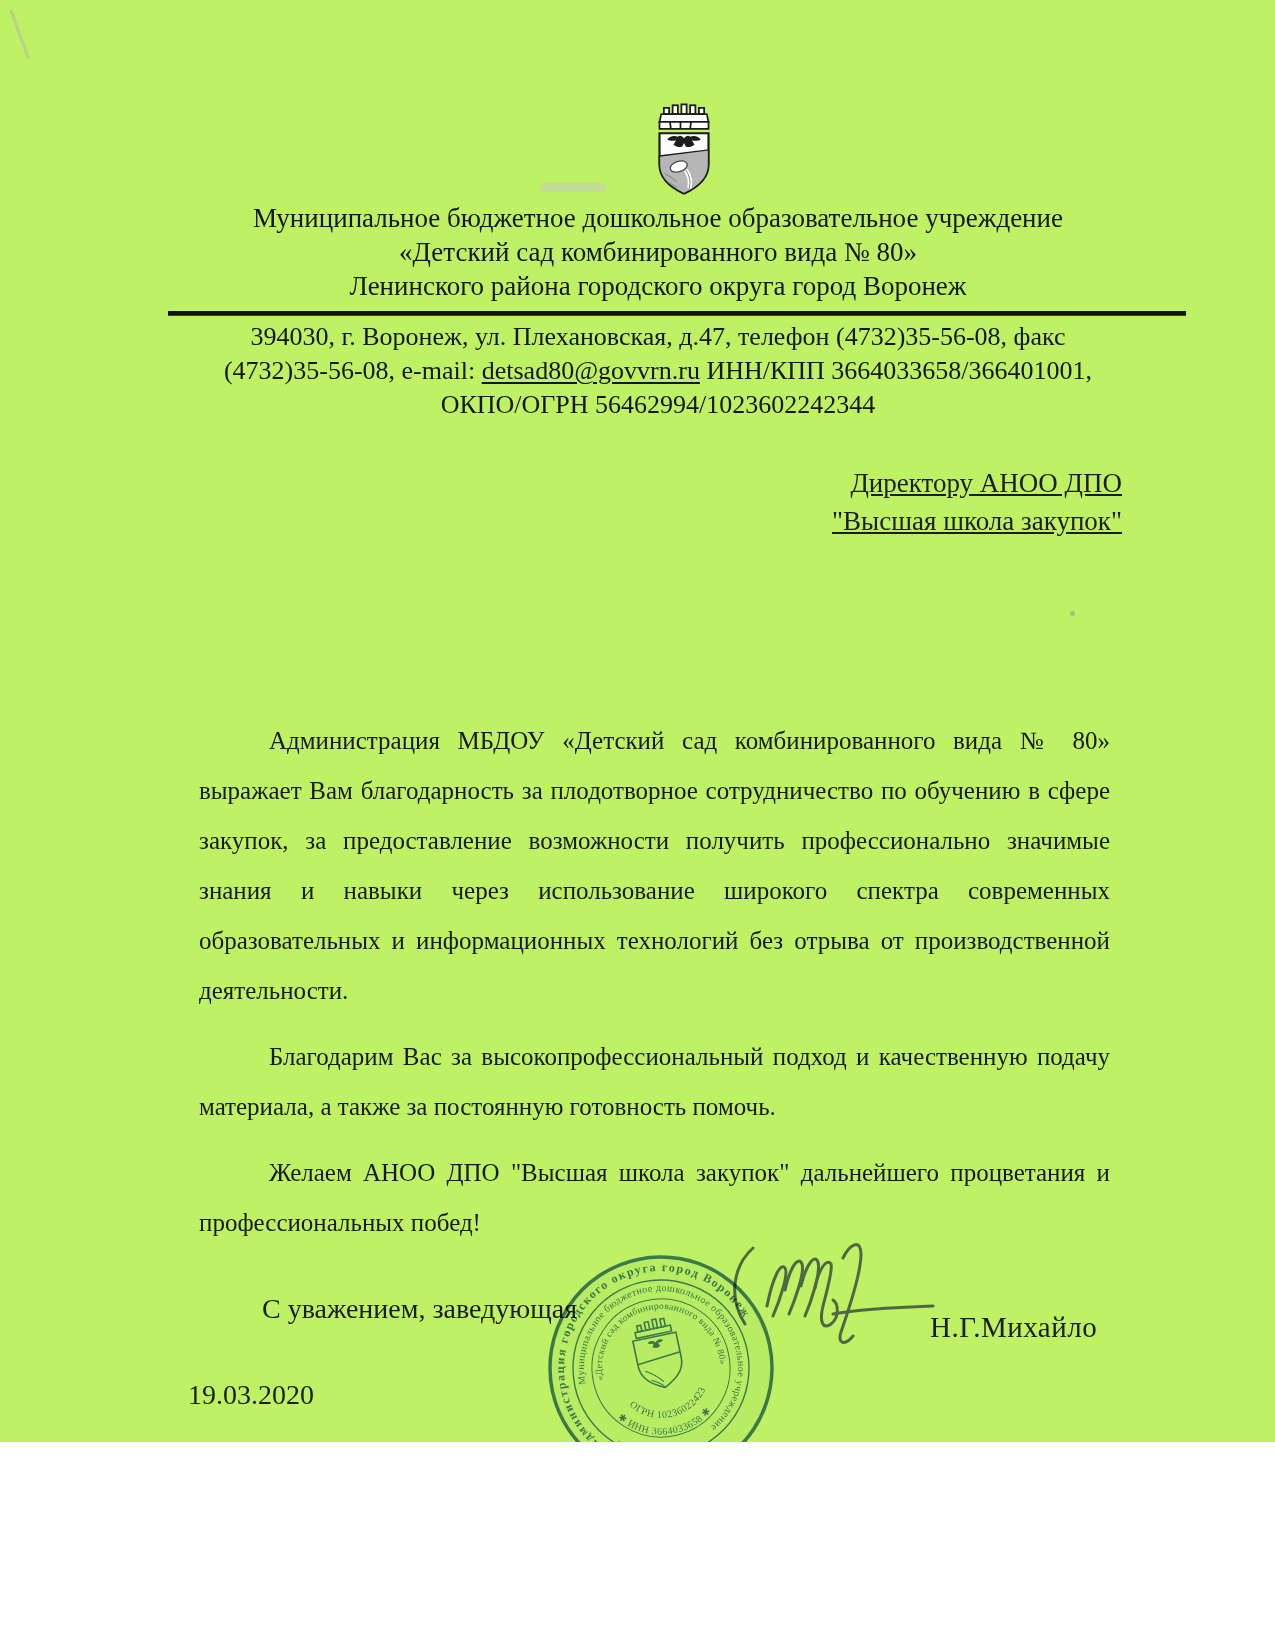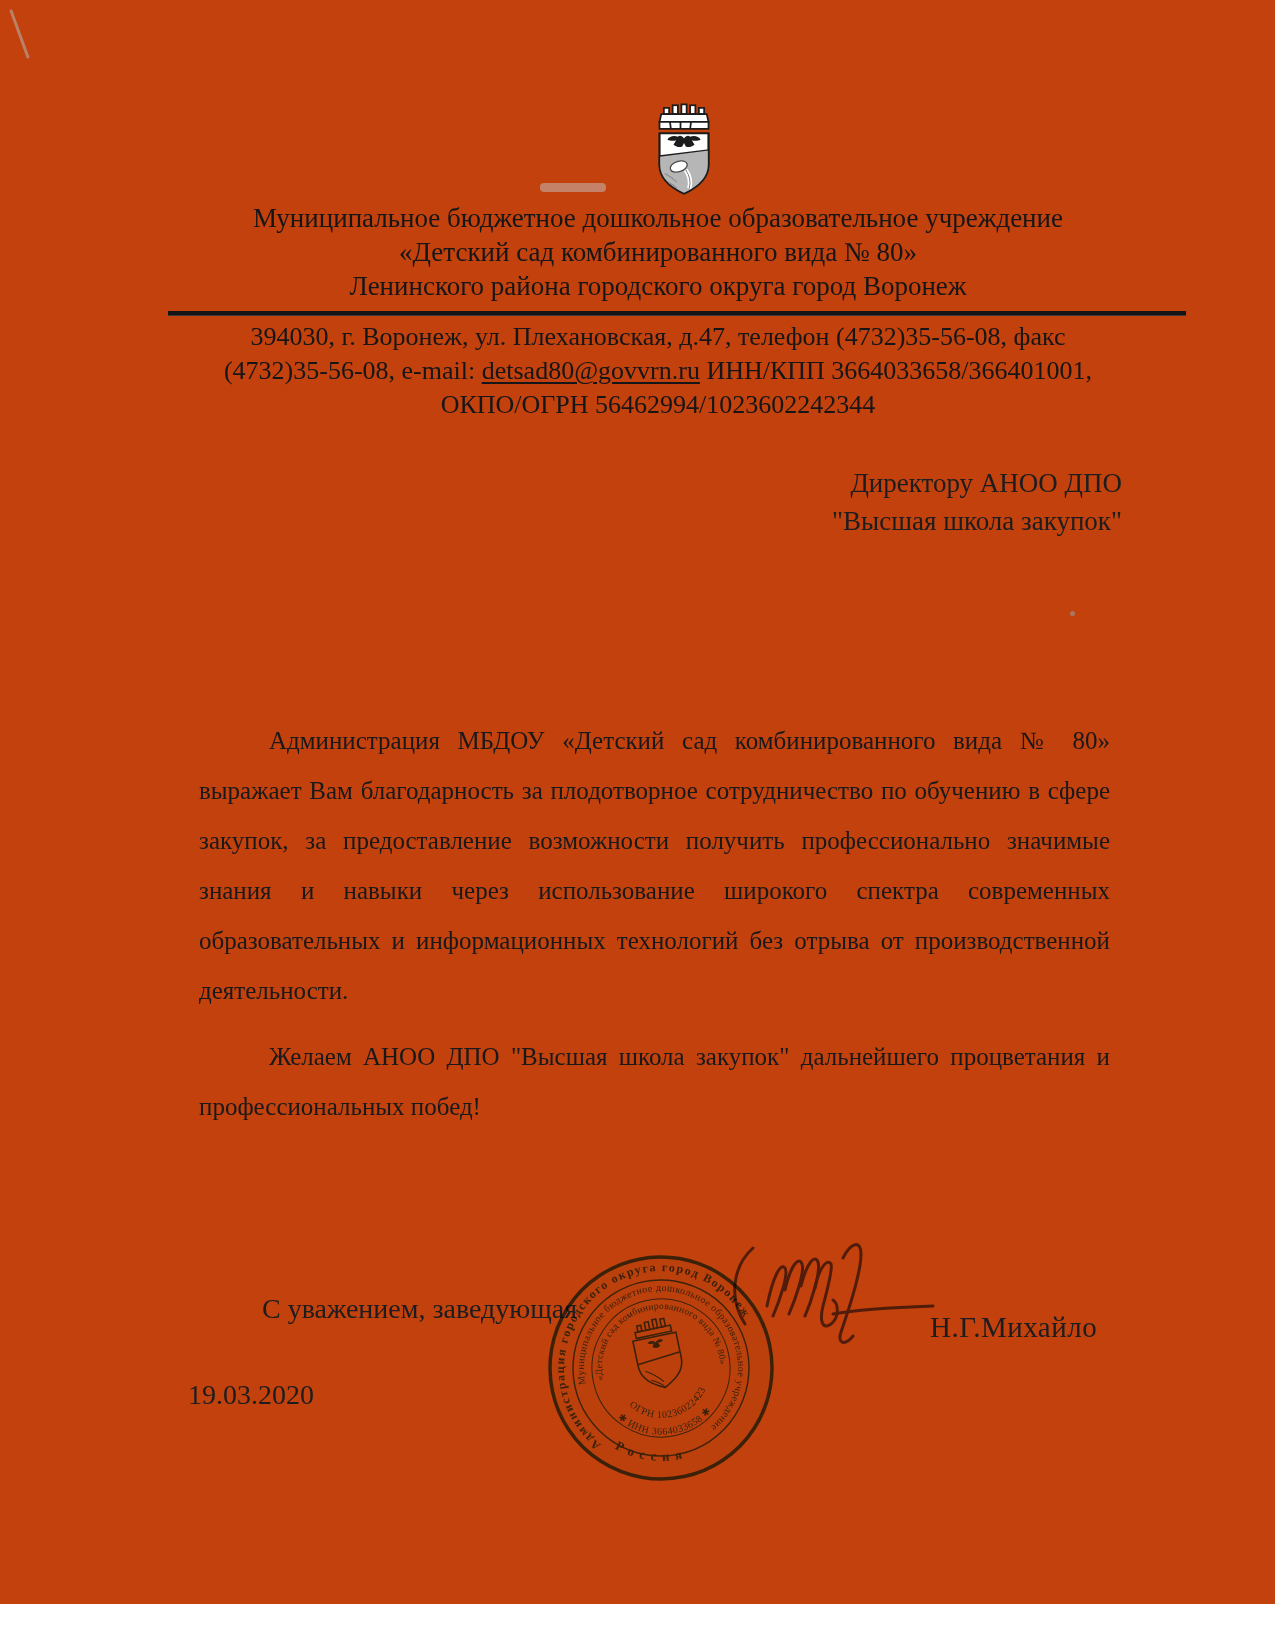--- a/index.html
+++ b/index.html
@@ -1,31 +1,31 @@
 <!DOCTYPE html>
 <html><head>
 <meta charset="utf-8">
 <style>
   * { margin:0; padding:0; box-sizing:border-box; }
   html,body { background:#ffffff; }
   body { font-family:"Liberation Serif","DejaVu Serif",serif; color:#1d1d1f; }
-  .page { position:relative; width:1275px; height:1604px; background:#c2410c; overflow:hidden; }
+  .page { position:relative; width:1275px; height:1442px; background:#bef264; overflow:hidden; }
 
   .emblem { position:absolute; left:649px; top:98px; width:70px; height:102px; }
 
   .org-block { position:absolute; left:148px; top:201px; width:1020px; text-align:center;
                font-size:27px; line-height:34px; color:#161618; }
   .rule { position:absolute; left:168px; top:311px; width:1018px; height:5px;
           background:#141414; border-bottom:1px solid #3a3a3a; }
   .contact-block { position:absolute; left:148px; top:320px; width:1020px; text-align:center;
                    font-size:26px; line-height:34px; color:#161618; }
   .email-link { color:#161618; text-decoration:underline; text-underline-offset:3px; }
 
   .recipient-block { position:absolute; left:640px; top:464px; width:482px; text-align:right;
-                     font-size:27px; line-height:38px; }
+                     font-size:27px; line-height:38px;text-decoration:underline; }
 
   .salutation { position:absolute; left:148px; top:646px; width:1020px; text-align:center;
                 font-size:27px; }
 
   .body-block { position:absolute; left:183px; top:700px; width:943px;
                 font-size:25px; line-height:50px; text-align:justify; color:#19191b; }
   .body-block p { text-indent:70px; margin:16px; }
 
   .closing-line { position:absolute; left:262px; top:1293px; font-size:28px; }
   .signer-name  { position:absolute; left:930px; top:1311px; font-size:29px; letter-spacing:0.5px; }
@@ -101,20 +101,21 @@
   </div>
 
   <div class="recipient-block">
     <div>Директору АНОО ДПО</div>
     <div>"Высшая школа закупок"</div>
   </div>
 
 
   <div class="body-block">
     <p>Администрация МБДОУ «Детский сад комбинированного вида № 80» выражает Вам благодарность за плодотворное сотрудничество по обучению в сфере закупок, за предоставление возможности получить профессионально значимые знания и навыки через использование широкого спектра современных образовательных и информационных технологий без отрыва от производственной деятельности.</p>
+    <p>Благодарим Вас за высокопрофессиональный подход и качественную подачу материала, а также за постоянную готовность помочь.</p>
     <p>Желаем АНОО ДПО "Высшая школа закупок" дальнейшего процветания и профессиональных побед!</p>
   </div>
 
   <div class="closing-line">С уважением, заведующая</div>
   <div class="signer-name">Н.Г.Михайло</div>
   <div class="letter-date">19.03.2020</div>
 
   <div class="stamp-wrap">
     <svg viewBox="0 0 264 264">
       <defs>

